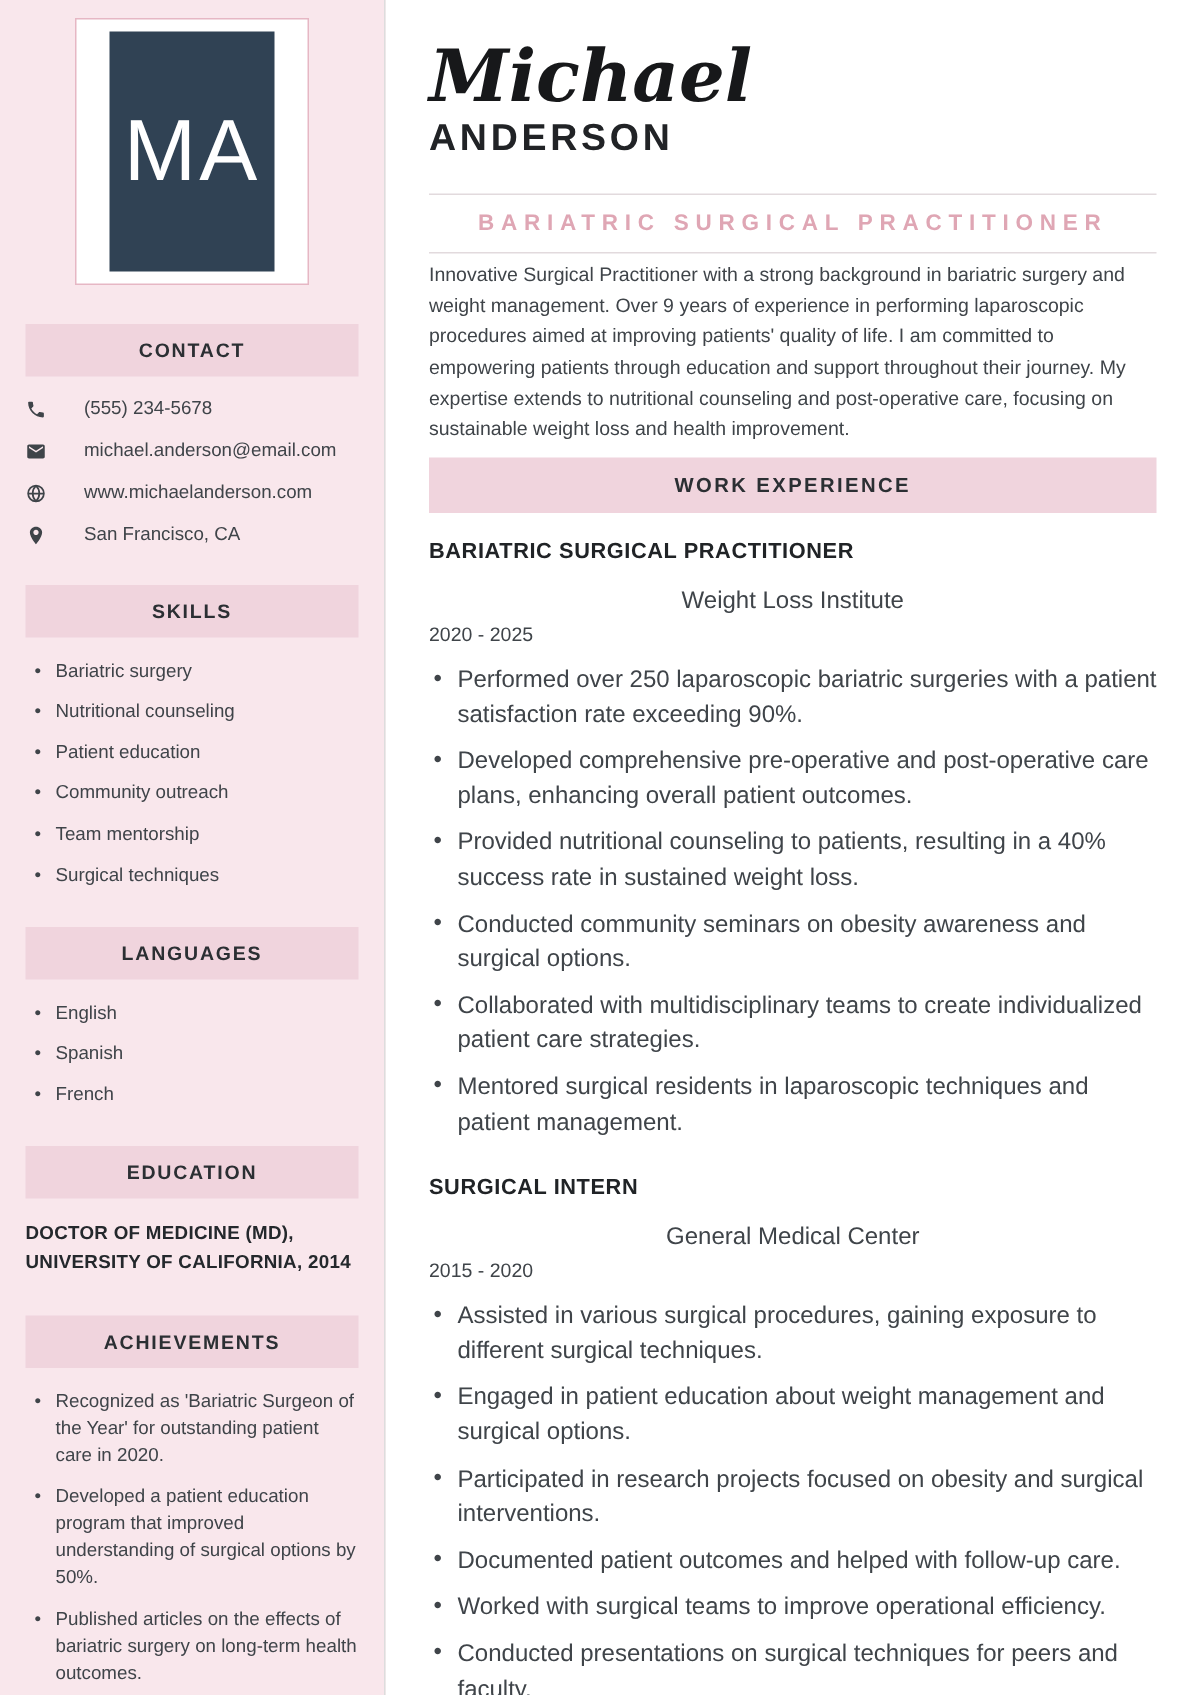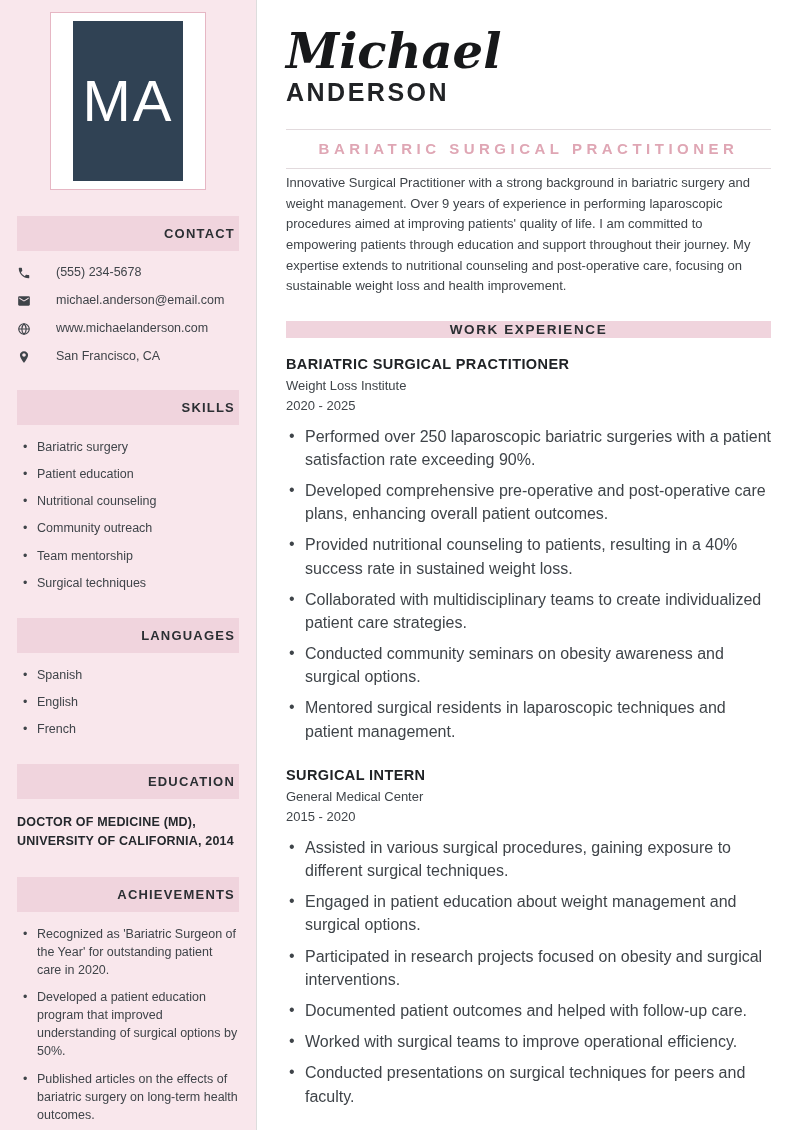--- a/index.html
+++ b/index.html
@@ -17,42 +17,42 @@
   body{font-family:"Liberation Sans","DejaVu Sans",sans-serif;color:var(--text-body);}
   .page{width:800px;min-height:1130px;display:flex;background:#fff;overflow:hidden;}
 
   
   .sidebar{width:257px;min-height:1130px;background:var(--sidebar-bg);border-right:1px solid #ddd;padding:12px 17px 20px 17px;flex-shrink:0;}
   .avatar-frame{width:156px;margin:0 auto 26px auto;background:#fff;border:1px solid var(--frame-border);padding:8px 22px;}
   .avatar-inner{background:var(--avatar-bg);height:160px;display:flex;align-items:center;justify-content:center;}
   .avatar-inner span{color:#fff;font-size:58px;font-weight:400;letter-spacing:2px;line-height:1;}
   .side-section{margin-top:26px;}
   .side-section:first-of-type{margin-top:14px;}
-  .side-heading{background:var(--bar-bg);text-align:right;padding:10px 4px;font-weight:bold;font-size:13px;letter-spacing:1.2px;color:var(--text-dark);}
+  .side-heading{background:var(--bar-bg);text-align:center;padding:10px 4px;font-weight:bold;font-size:13px;letter-spacing:1.2px;color:var(--text-dark);}
   .contact-list{list-style:none;margin-top:14px;}
   .contact-list li{display:flex;align-items:flex-start;gap:25px;margin-bottom:13px;font-size:12.5px;color:var(--text-body);}
   .cicon{width:14px;height:14px;flex-shrink:0;display:inline-flex;margin-top:1px;}
   .cicon svg{width:14px;height:14px;}
   .side-bullets{list-style:none;margin:13px 0 0 6px;}
   .side-bullets li{position:relative;padding-left:14px;margin-bottom:9px;font-size:12.5px;line-height:1.45;color:var(--text-body);}
   .side-bullets li::before{content:"•";position:absolute;left:0;top:0;color:var(--text-body);}
   .edu-text{margin-top:14px;font-weight:bold;font-size:12.5px;line-height:1.5;color:#24282c;letter-spacing:0.2px;}
 
   
   .main{flex:1;padding:26px 29px 30px 29px;}
   .first-name{font-family:"DejaVu Serif","Liberation Serif",serif;font-style:italic;font-size:48px;line-height:1.05;color:#17181a;font-weight:700;}
   .last-name{font-size:25px;font-weight:bold;letter-spacing:2.5px;color:#212326;margin-top:2px;}
   .title-band{margin-top:22px;border-top:1px solid var(--line);border-bottom:1px solid var(--line);padding:10px 0;text-align:center;}
   .title-band span{color:var(--accent-pink);font-weight:bold;font-size:15px;letter-spacing:4.5px;}
   .summary{margin-top:4px;font-size:13px;line-height:1.58;color:var(--text-body);}
-  .we-heading{margin-top:24px;background:var(--bar-bg);text-align:center;padding:1px 4px;font-weight:bold;font-size:13.5px;letter-spacing:1.6px;color:var(--text-dark);}
+  .we-heading{margin-top:8px;background:var(--bar-bg);text-align:center;padding:11px 4px;font-weight:bold;font-size:13.5px;letter-spacing:1.6px;color:var(--text-dark);}
   .job{margin-top:18px;}
   .job + .job{margin-top:24px;}
   .job-title{font-size:14.5px;font-weight:bold;color:#202326;letter-spacing:0.4px;}
-  .job-company{font-size:13px;margin-top:6px;color:var(--text-body);}
+  .job-company{font-size:16px;margin-top:16px;color:var(--text-body);text-align:center;}
   .job-dates{font-size:13px;margin-top:5px;color:var(--text-body);}
   .job-bullets{list-style:none;margin:12px 0 0 3px;}
   .job-bullets li{position:relative;padding-left:16px;margin-bottom:8px;font-size:16px;line-height:1.45;color:var(--text-body);}
   .job-bullets li::before{content:"•";position:absolute;left:0;top:-1px;color:var(--text-body);}
 </style>
 </head>
 <body>
 
 <div class="page">
 
@@ -101,34 +101,34 @@
           <span>San Francisco, CA</span>
         </li>
       </ul>
     </div>
 
     <div class="side-section">
       <div class="side-heading">SKILLS</div>
       <ul class="side-bullets">
 
       <li>Bariatric surgery</li>
+          <li>Nutritional counseling</li>
           <li>Patient education</li>
-          <li>Nutritional counseling</li>
           <li>Community outreach</li>
           <li>Team mentorship</li>
           <li>Surgical techniques</li>
         </ul>
     </div>
 
     <div class="side-section">
       <div class="side-heading">LANGUAGES</div>
       <ul class="side-bullets">
 
-      <li>Spanish</li>
-          <li>English</li>
+      <li>English</li>
+          <li>Spanish</li>
           <li>French</li>
         </ul>
     </div>
 
     <div class="side-section">
       <div class="side-heading">EDUCATION</div>
       <div class="edu-text">DOCTOR OF MEDICINE (MD), UNIVERSITY OF CALIFORNIA, 2014</div>
     </div>
 
     <div class="side-section">
@@ -158,22 +158,22 @@
 
     <section class="job">
       <div class="job-title">BARIATRIC SURGICAL PRACTITIONER</div>
       <div class="job-company">Weight Loss Institute</div>
       <div class="job-dates">2020 - 2025</div>
       <ul class="job-bullets">
 
       <li>Performed over 250 laparoscopic bariatric surgeries with a patient satisfaction rate exceeding 90%.</li>
           <li>Developed comprehensive pre-operative and post-operative care plans, enhancing overall patient outcomes.</li>
           <li>Provided nutritional counseling to patients, resulting in a 40% success rate in sustained weight loss.</li>
+          <li>Conducted community seminars on obesity awareness and surgical options.</li>
           <li>Collaborated with multidisciplinary teams to create individualized patient care strategies.</li>
-          <li>Conducted community seminars on obesity awareness and surgical options.</li>
           <li>Mentored surgical residents in laparoscopic techniques and patient management.</li>
         </ul>
     </section>
 
     <section class="job">
       <div class="job-title">SURGICAL INTERN</div>
       <div class="job-company">General Medical Center</div>
       <div class="job-dates">2015 - 2020</div>
       <ul class="job-bullets">
 

